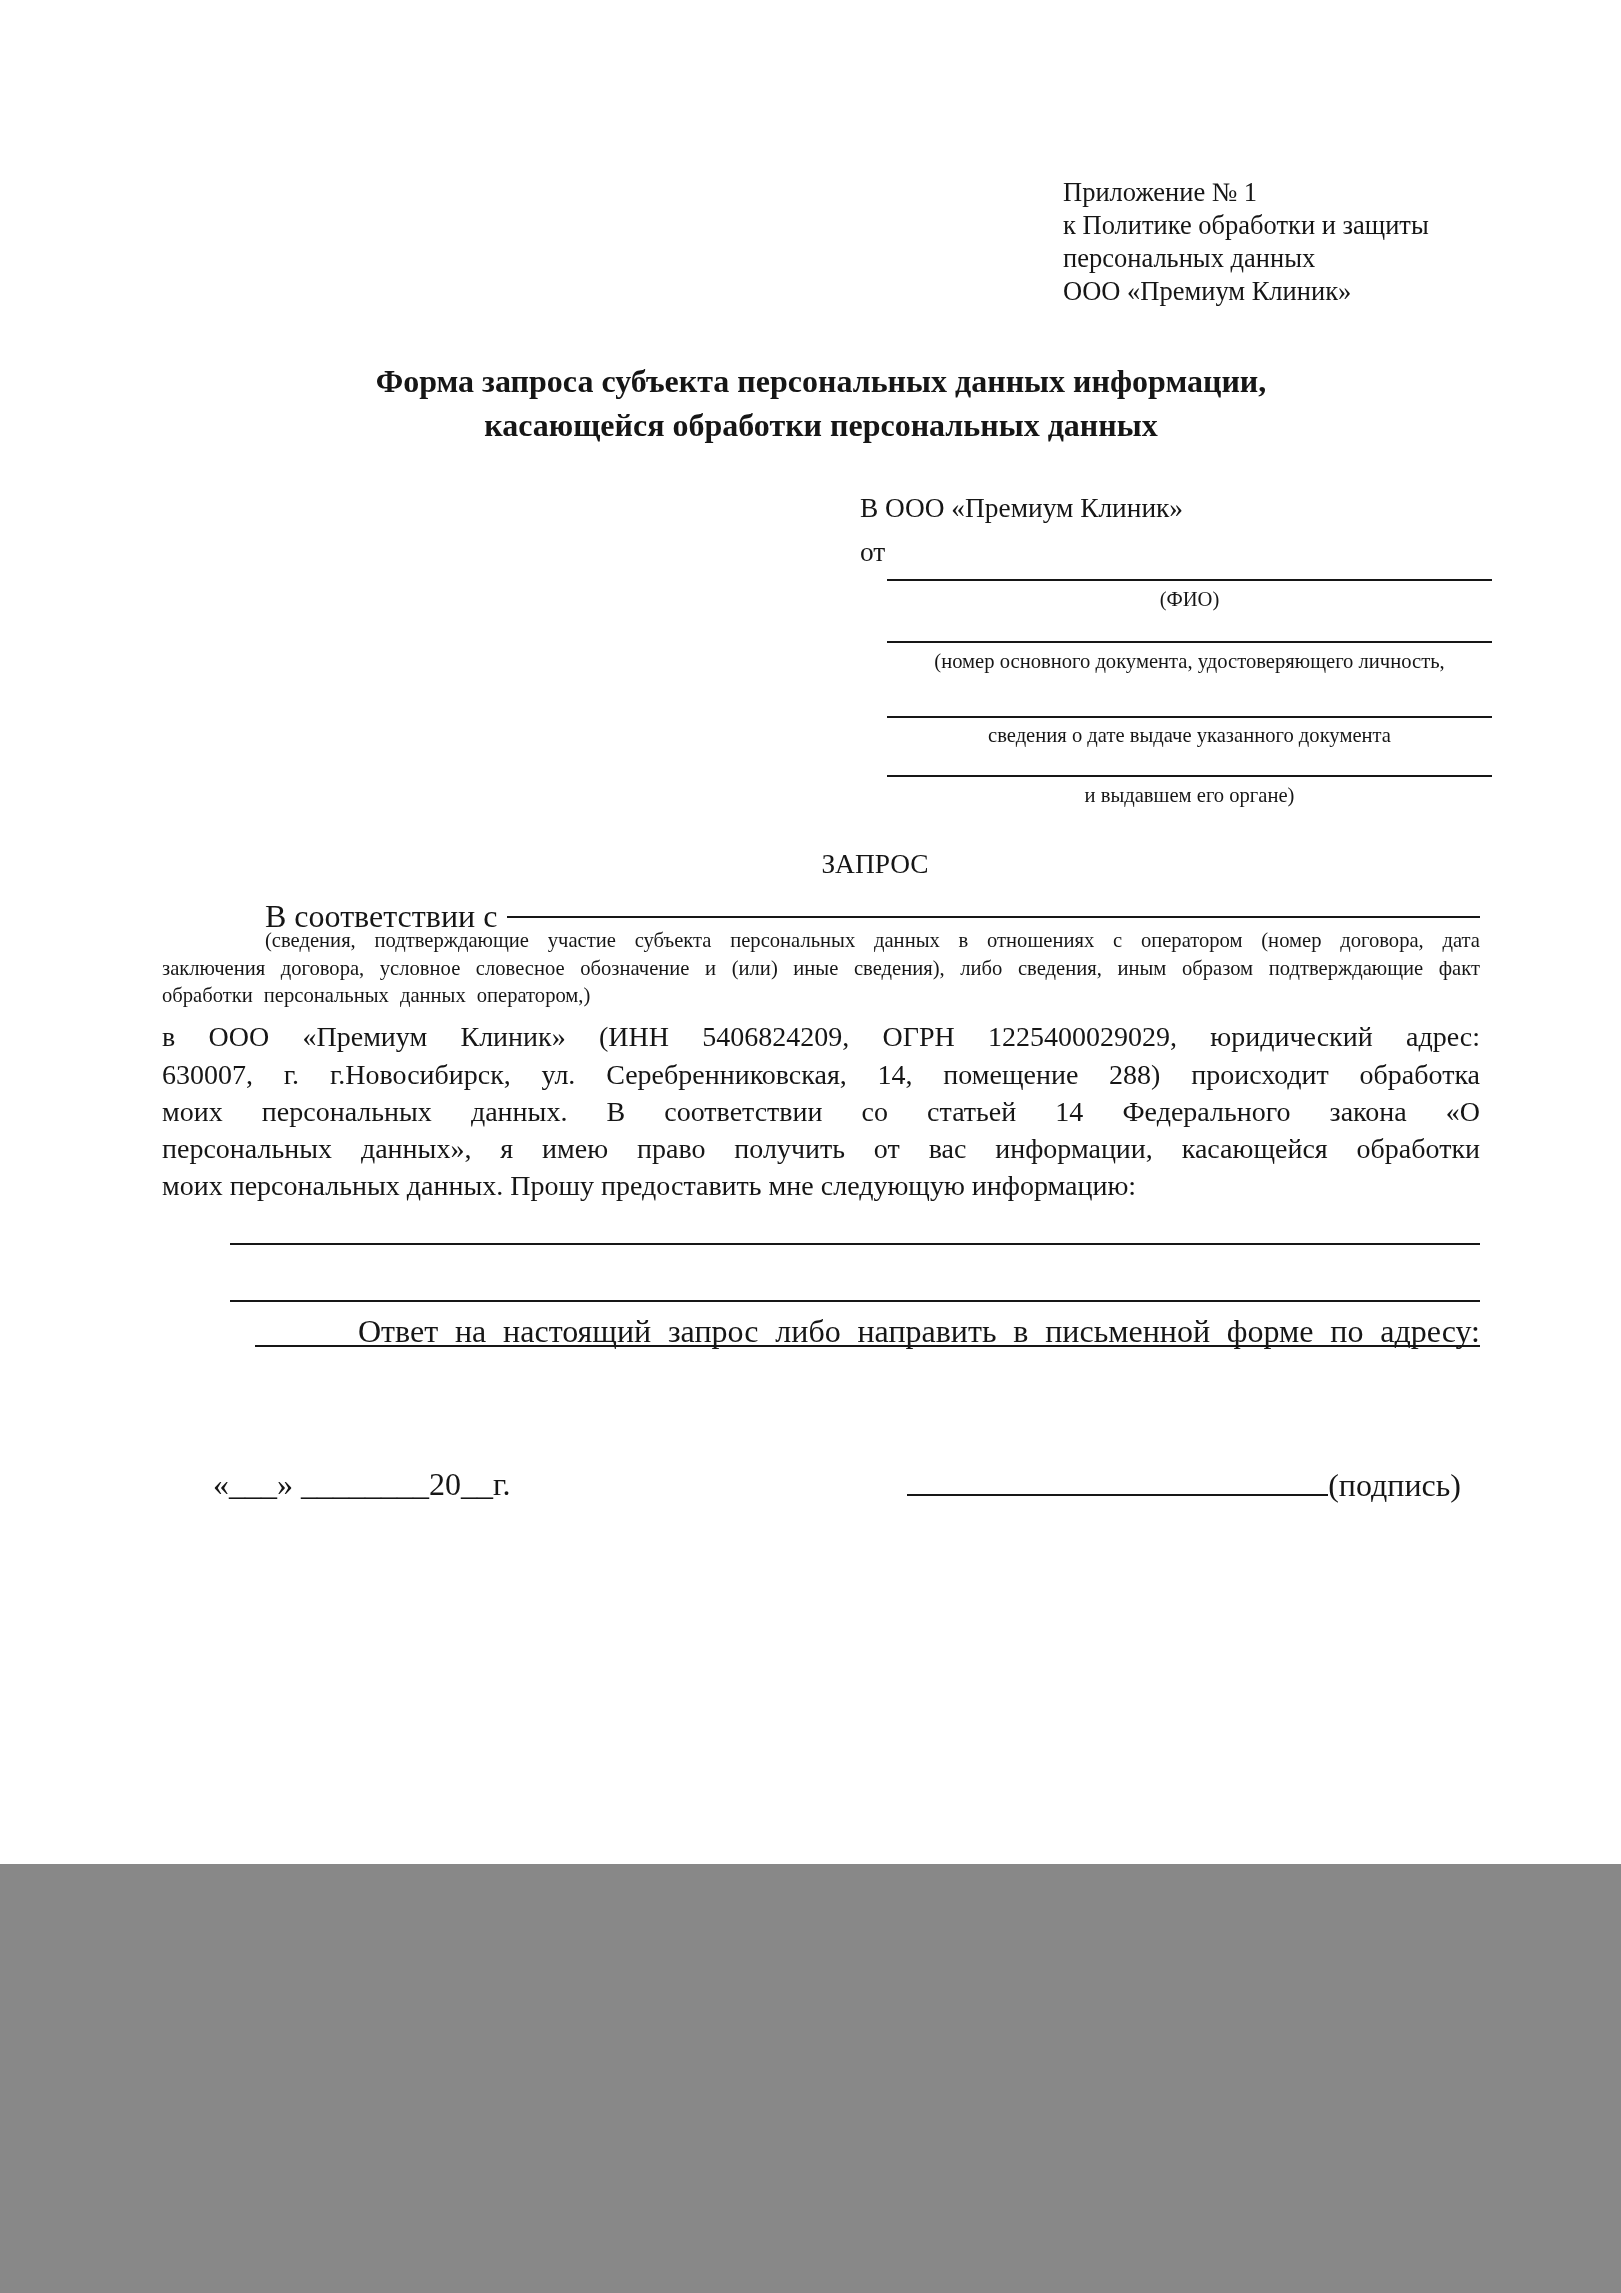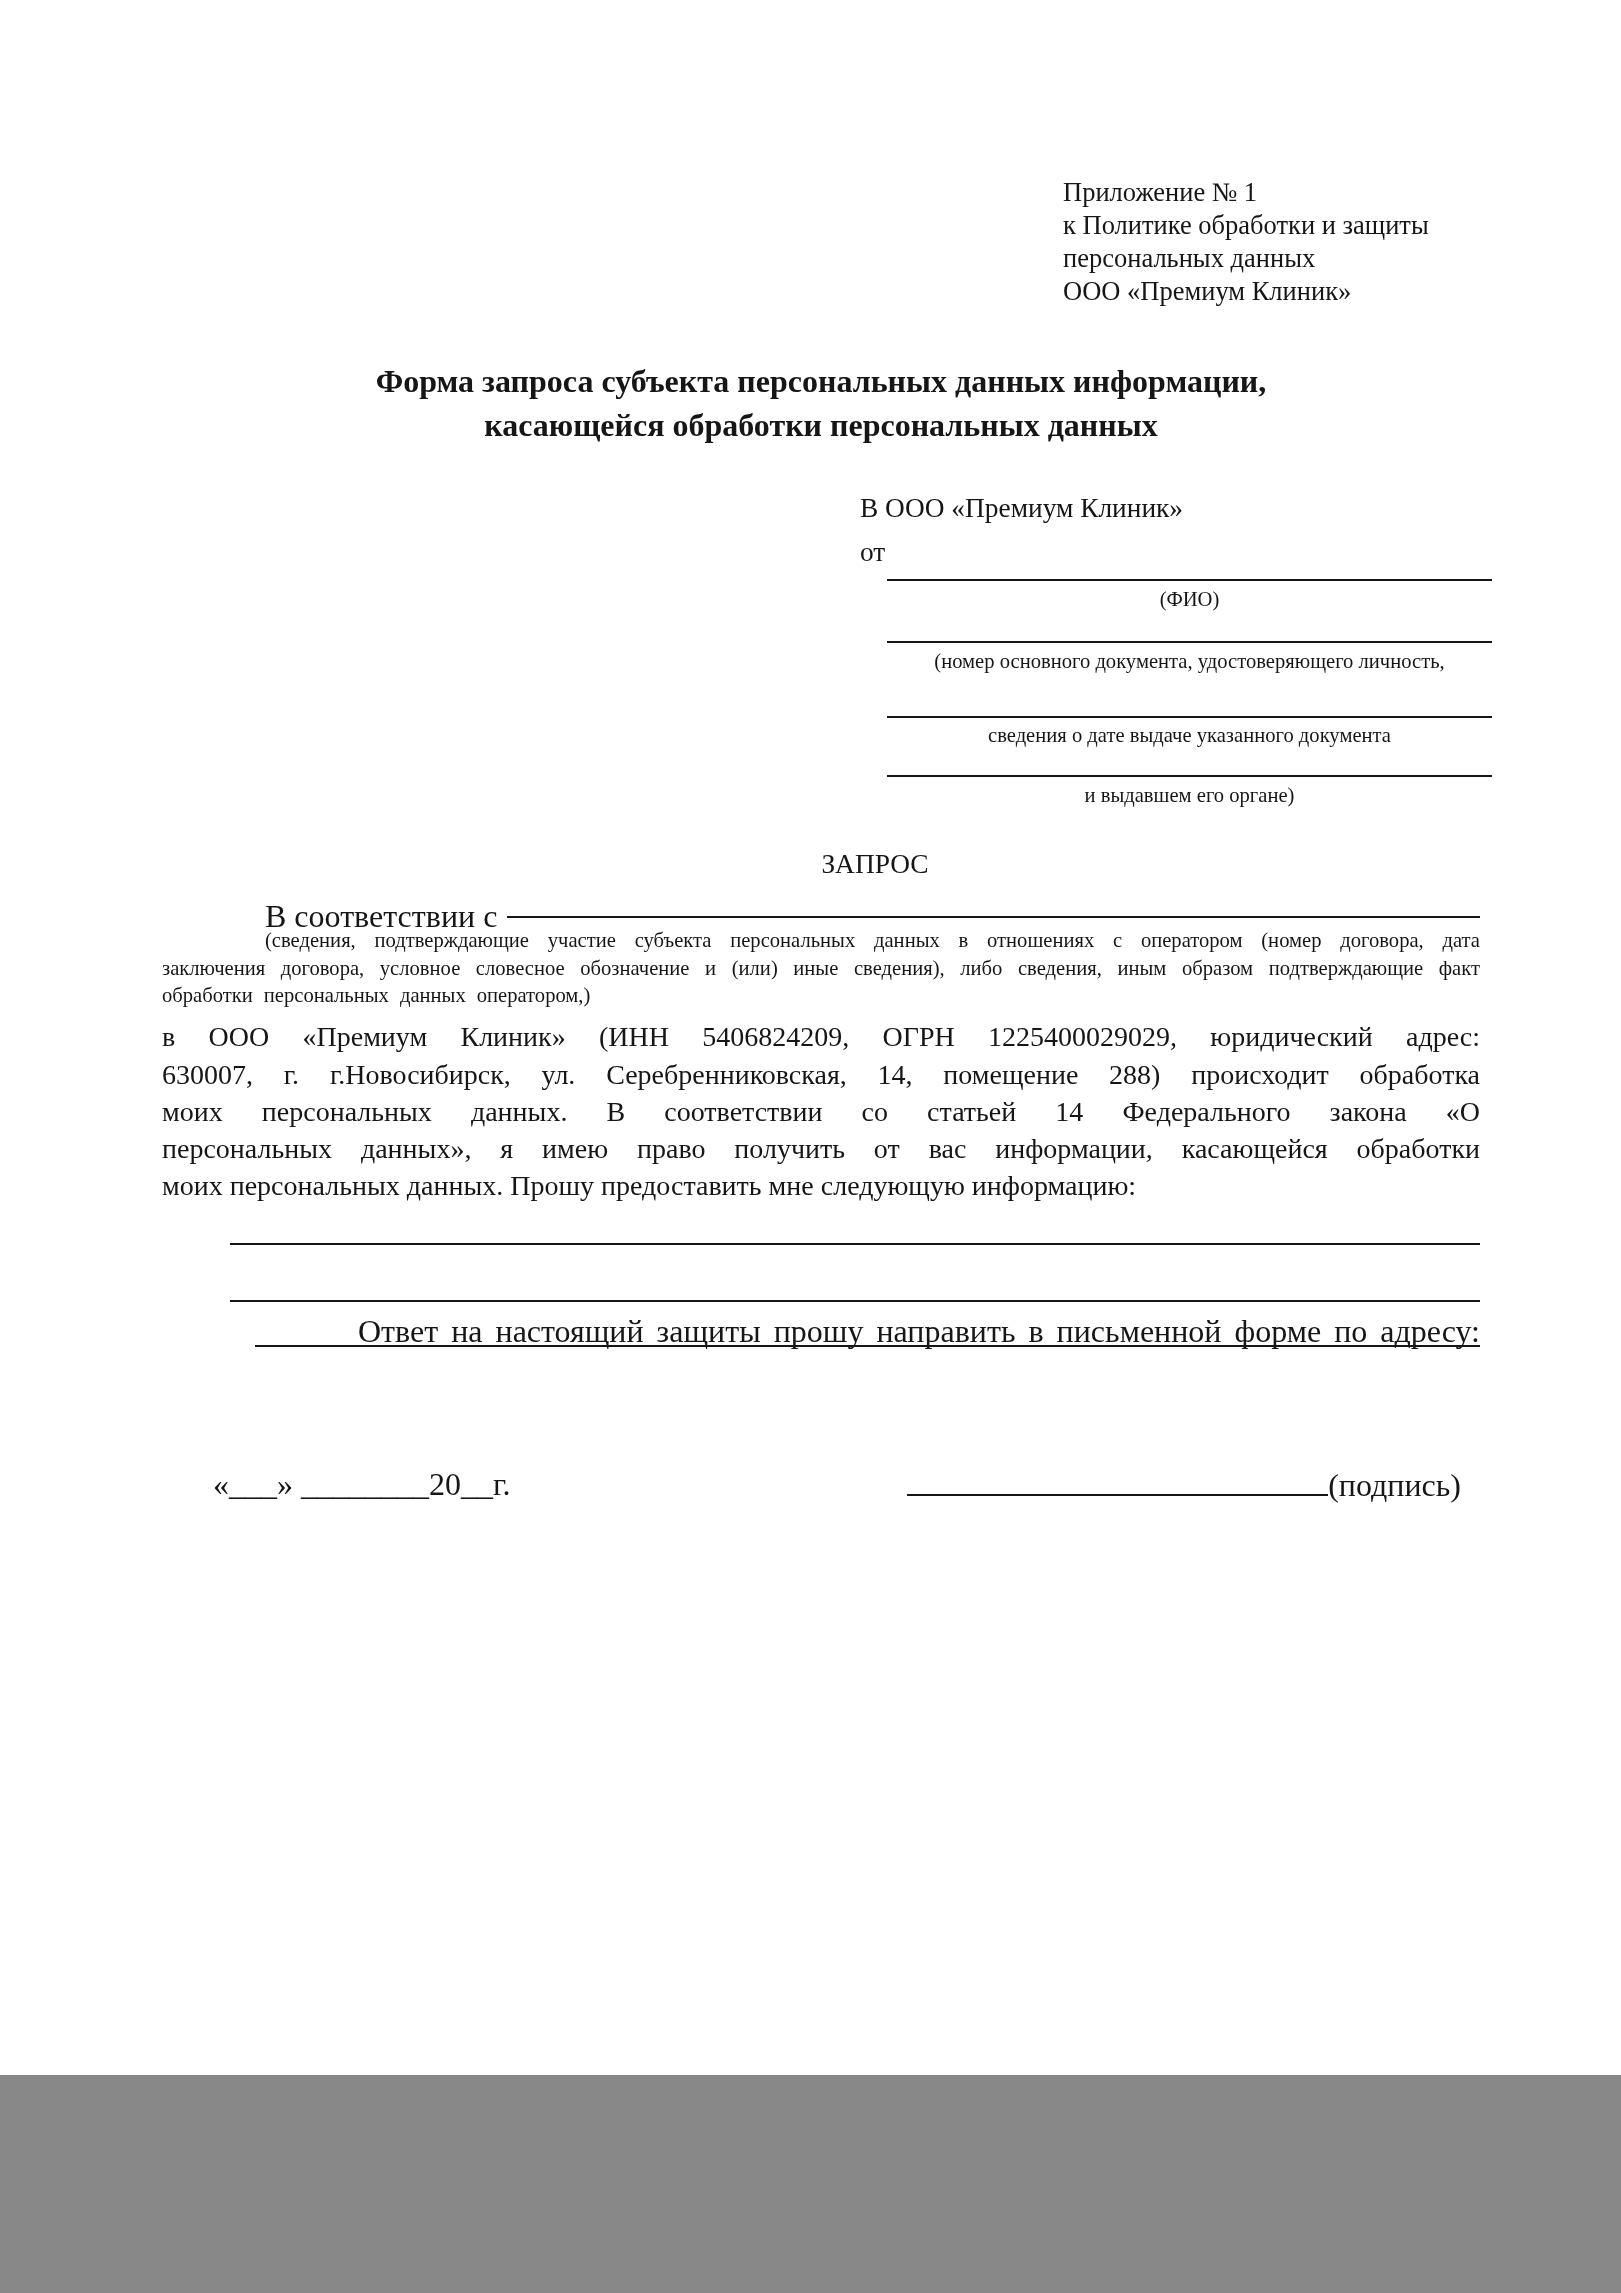--- a/index.html
+++ b/index.html
@@ -1,19 +1,19 @@
 <!DOCTYPE html>
 <html><head>
 <meta charset="utf-8">
 <style>
   html, body { margin: 0; padding: 0; background: #888; }
   .page {
     position: relative;
     width: 1621px;
-    height: 2075px;
+    height: 1864px;
     margin: 0 auto;
     background: #ffffff;
     color: #161616;
     font-family: "Liberation Serif", "DejaVu Serif", serif;
     overflow: hidden;
   }
   .abs { position: absolute; }
   .appendix { left: 1063px; top: 176px; font-size: 26.5px; line-height: 33px; }
   .doc-title {
     left: 162px; top: 359px; width: 1318px;
@@ -107,21 +107,21 @@
 
   <div class="abs body-line" style="top:1021px">в ООО «Премиум Клиник» (ИНН 5406824209, ОГРН 1225400029029, юридический адрес:</div>
   <div class="abs body-line" style="top:1059px">630007, г. г.Новосибирск, ул. Серебренниковская, 14, помещение 288) происходит обработка</div>
   <div class="abs body-line" style="top:1096px">моих персональных данных. В соответствии со статьей 14 Федерального закона «О</div>
   <div class="abs body-line" style="top:1133px">персональных данных», я имею право получить от вас информации, касающейся обработки</div>
   <div class="abs body-line last" style="top:1170px">моих персональных данных. Прошу предоставить мне следующую информацию:</div>
 
   <div class="rule info-rule" style="top:1243px"></div>
   <div class="rule info-rule" style="top:1300px"></div>
 
-  <div class="abs response-1">Ответ на настоящий защиты прошу направить в письменной форме по адресу:</div>
+  <div class="abs response-1">Ответ на настоящий запрос либо направить в письменной форме по адресу:</div>
   <div class="abs response-2">
     <span class="blank-line"></span>
   </div>
 
   <div class="abs date-line">«___» ________20__г.</div>
   <div class="abs signature-row">
     <span class="blank-line"></span>
     <span>(подпись)</span>
   </div>
 

